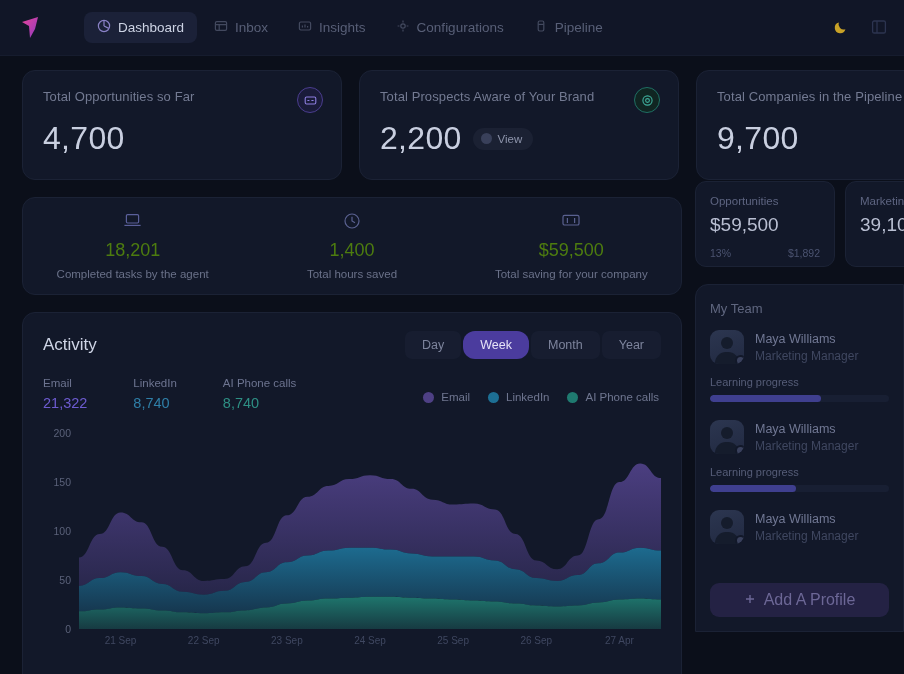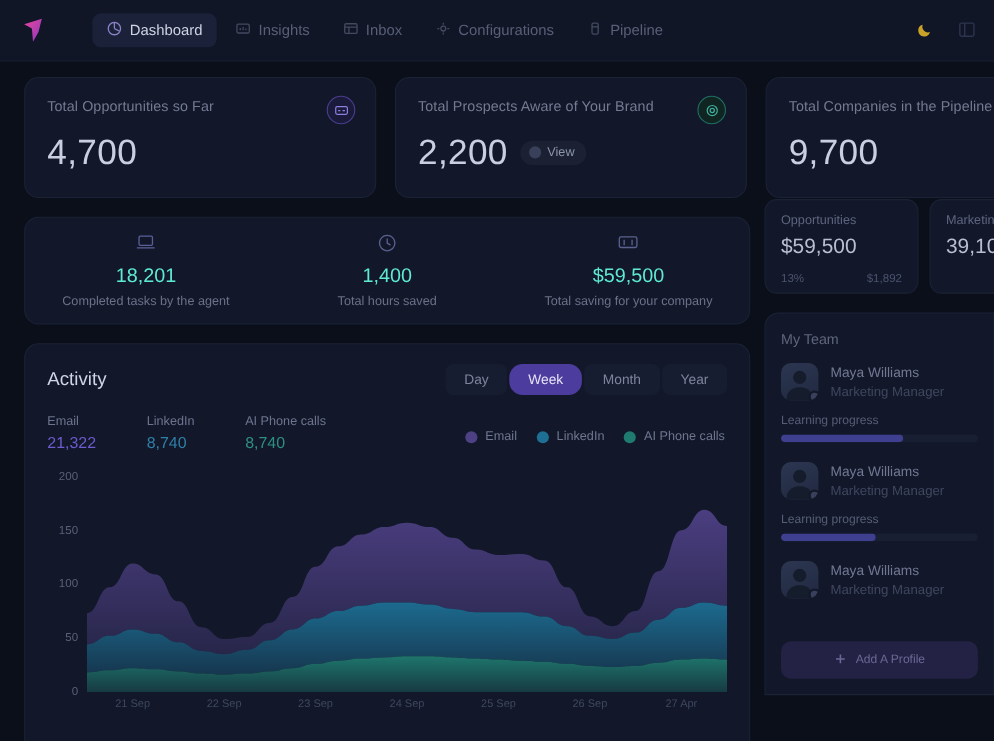--- a/index.html
+++ b/index.html
@@ -61,21 +61,21 @@
   .pill .dot { width: 11px; height: 11px; border-radius: 50%; background: #39405a; display: block; }
 
   
   .metrics {
     margin-top: 17px; width: 660px; height: 98px;
     background: #121829; border: 1px solid #1b2235; border-radius: 13px;
     display: flex; align-items: center;
   }
   .metric { flex: 1 1 0; text-align: center; }
   .metric .mi { height: 20px; margin-bottom: 8px; display: flex; justify-content: center; }
-  .metric .mv { font-size: 18px; color: #5eead4; margin-bottom: 7px; }
+  .metric .mv { font-size: 18px; color: #4d7c0f; margin-bottom: 7px; }
   .metric .ml { font-size: 11.5px; color: #6a7189; }
 
   
   .activity {
     margin-top: 17px; width: 660px; height: 450px;
     background: #121829; border: 1px solid #1b2235;
     border-top-left-radius: 13px; border-top-right-radius: 13px;
     padding: 18px 20px 0 16px; position: relative; overflow: hidden;
   }
   .acthead { display: flex; align-items: center; justify-content: space-between; }
@@ -133,21 +133,21 @@
   .avatar .badge { position: absolute; right: -2px; bottom: -2px; width: 11px; height: 11px; border-radius: 50%; background: #39405c; border: 2px solid #121829; }
   .mname { font-size: 12.5px; color: #717894; }
   .mrole { font-size: 12px; color: #3f4760; margin-top: 3px; }
   .progresslbl { font-size: 11px; color: #565d78; margin: 12px 0 7px 0; }
   .track { height: 7px; border-radius: 5px; background: #181f33; overflow: hidden; }
   .fill { height: 100%; border-radius: 5px; background: #3f3f8f; }
   .addbtn {
     position: absolute; left: 14px; right: 14px; bottom: 14px;
     height: 34px; border-radius: 9px; background: #242244;
     display: flex; align-items: center; justify-content: center; gap: 8px;
-    font-size: 11px; color: #6c6796;
+    font-size: 16px; color: #6c6796;
   }
 </style>
 </head>
 <body>
 
 <div class="app">
 
   <div class="topnav">
     <div class="logo">
       <svg width="36" height="30" viewBox="0 0 36 30">
@@ -167,34 +167,34 @@
           <svg width="14" height="14" viewBox="0 0 14 14" fill="none" stroke="#9e93e0" stroke-width="1.2">
             <circle cx="7" cy="7" r="5.6"></circle>
               <path d="M7 7 L7 1.4 M7 7 L11.8 9.4"></path>
           </svg>
         </span>
         <span>Dashboard</span>
       </div>
       <div class="navitem">
         <span>
           <svg width="14" height="14" viewBox="0 0 14 14" fill="none" stroke="#4c5369" stroke-width="1.2">
+            <rect x="1.4" y="2.6" width="11.2" height="8.8" rx="1.4"></rect>
+              <path d="M1.4 5.6h11.2M5.2 5.6v5.8"></path>
+          </svg>
+        </span>
+        <span>Inbox</span>
+      </div>
+      <div class="navitem">
+        <span>
+          <svg width="14" height="14" viewBox="0 0 14 14" fill="none" stroke="#4c5369" stroke-width="1.2">
             <rect x="1.4" y="3" width="11.2" height="8" rx="1.4"></rect>
               <path d="M4.4 8.4v-2M7 8.4V5.6M9.6 8.4v-1.4"></path>
           </svg>
         </span>
         <span>Insights</span>
-      </div>
-      <div class="navitem">
-        <span>
-          <svg width="14" height="14" viewBox="0 0 14 14" fill="none" stroke="#4c5369" stroke-width="1.2">
-            <rect x="1.4" y="2.6" width="11.2" height="8.8" rx="1.4"></rect>
-              <path d="M1.4 5.6h11.2M5.2 5.6v5.8"></path>
-          </svg>
-        </span>
-        <span>Inbox</span>
       </div>
       <div class="navitem">
         <span>
           <svg width="14" height="14" viewBox="0 0 14 14" fill="none" stroke="#4c5369" stroke-width="1.2">
             <circle cx="7" cy="7" r="2.2"></circle>
               <path d="M7 1.6v1.8M7 10.6v1.8M1.6 7h1.8M10.6 7h1.8"></path>
           </svg>
         </span>
         <span>Configurations</span>
       </div>

